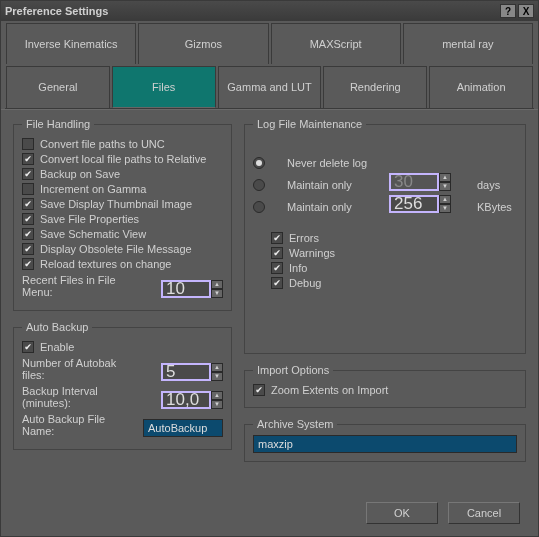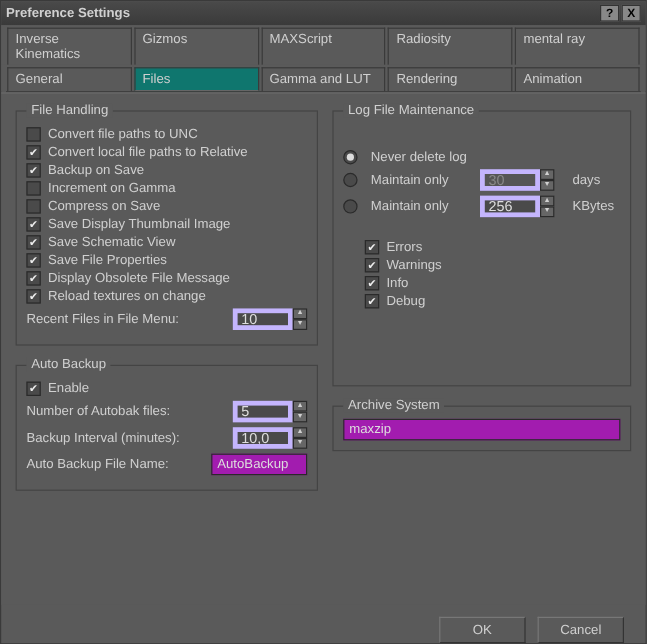--- a/index.html
+++ b/index.html
@@ -2,62 +2,61 @@
 <html><head>
 <meta charset="utf-8">
 <style>
 * { box-sizing: border-box; margin: 0; padding: 0; font-family: Arial, sans-serif; font-size: 11px; color: #d0d0d0; }
 body { background: #5a5a5a; width: 539px; height: 537px; overflow: hidden; }
 .window { background: #5a5a5a; width: 539px; height: 537px; border: 1px solid #3a3a3a; display: flex; flex-direction: column; }
 .titlebar { background: linear-gradient(#4a4a4a,#3a3a3a); height: 20px; display: flex; align-items: center; padding: 0 4px; color: #fff; font-weight: bold; }
 .titlebar .title { flex: 1; }
 .titlebar .winbtn { width: 16px; height: 14px; background: #888; border: 1px solid #333; margin-left: 2px; display: flex; align-items: center; justify-content: center; color: #000; font-weight: bold; font-size: 10px; }
 .tabrow { display: flex; padding: 2px 4px 0 4px; background: #5a5a5a; }
-.tab { flex: 1; padding: 3px 6px; background: #5a5a5a; border-top: 1px solid #3a3a3a; border-left: 1px solid #3a3a3a; border-right: 1px solid #3a3a3a; margin: 0 1px; cursor: pointer; }
+.tab { flex: 1; text-align: center; padding: 14px 6px; background: #5a5a5a; border-top: 1px solid #3a3a3a; border-left: 1px solid #3a3a3a; border-right: 1px solid #3a3a3a; margin: 0 1px; cursor: pointer; }
 .tab.active { background: #0f766e; border-bottom: 1px solid #666; }
 .tabsep { height: 1px; background: #3a3a3a; margin: 0 4px; }
 .content { flex: 1; padding: 8px 12px; display: flex; gap: 12px; background: #5a5a5a; border-top:1px solid #6a6a6a; }
 .col { display: flex; flex-direction: column; gap: 10px; }
 .col.left { flex: 1.15; }
 .col.right { flex: 1; }
 .group { border: 1px solid #444; padding: 10px 8px 8px 8px; position: relative; margin-top: 6px; }
 .group .legend { position: absolute; top: -7px; left: 8px; background: #5a5a5a; padding: 0 4px; font-size: 11px; }
 .chkrow { display: flex; align-items: center; gap: 6px; margin: 3px 0; }
 .chk { width: 12px; height: 12px; border: 1px solid #2a2a2a; background: #4a4a4a; display: inline-flex; align-items: center; justify-content: center; font-size: 9px; color: #eee; cursor: pointer; }
 .chk.on::after { content: "✔"; }
 .radio { width: 12px; height: 12px; border: 1px solid #2a2a2a; border-radius: 50%; background: #4a4a4a; display: inline-flex; align-items: center; justify-content: center; cursor: pointer; }
 .radio.on::after { content: ""; width: 6px; height: 6px; border-radius: 50%; background: #ddd; }
-.row { display: flex; align-items: center; gap: 11px; margin: 4px 0; }
+.row { display: flex; align-items: flex-end; gap: 22px; margin: 4px 0; }
 .row label { flex: 1; }
 .spinner { display: flex; align-items: stretch; height: 18px; }
-.spinner input { width: 50px; background: #4a4a4a; border: 4px solid #c4b5fd; color: #ddd; padding: 0 3px; font-size: 12px; }
+.spinner input { width: 50px; background: #4a4a4a; border: 2px solid #c4b5fd; color: #ddd; padding: 0 3px; font-size: 17px; }
 .spinner input.disabled { background: #555; color: #888; }
 .spinner .spins { display: flex; flex-direction: column; width: 12px; }
 .spinner .spinbtn { flex: 1; background: #666; border: 1px solid #2a2a2a; font-size: 6px; text-align: center; line-height: 7px; cursor: pointer; }
-.textin { background: #a21caf; border: 1px solid #2a2a2a; color: #ddd; padding: 2px 4px; height: 18px; }
+.textin { background: #0c4a6e; border: 1px solid #2a2a2a; color: #ddd; padding: 2px 4px; height: 18px; }
 .indent { margin-left: 18px; }
-.footer { display: flex; justify-content: flex-end; gap: 10px; padding: 10px 18px 0 0; align-items: flex-end; }
+.footer { display: flex; justify-content: flex-end; gap: 10px; padding: 10px 18px 12px 0; align-items: flex-end; }
 .btn { width: 72px; height: 22px; background: #5a5a5a; border: 1px solid #333; border-top-color:#777; border-left-color:#777; cursor: pointer; text-align:center; line-height:20px; }
 .unit { margin-left: 4px; min-width: 40px; }
 </style>
 </head>
 <body>
 
 <div class="window">
   <div class="titlebar">
     <span class="title">Preference Settings</span>
     <span class="winbtn">?</span>
     <span class="winbtn">X</span>
   </div>
 
   <div class="tabrow" id="tabs1">
       <div class="tab">Inverse Kinematics</div>
       <div class="tab">Gizmos</div>
       <div class="tab">MAXScript</div>
-      <div class="tab">Radiosity</div>
       <div class="tab">mental ray</div>
     </div>
   <div class="tabrow" id="tabs2">
       <div class="tab">General</div>
       <div class="tab active">Files</div>
       <div class="tab">Gamma and LUT</div>
       <div class="tab">Rendering</div>
       <div class="tab">Animation</div>
     </div>
   <div class="tabsep"></div>
@@ -77,34 +76,30 @@
             </div>
             <div class="chkrow">
               <span class="chk on"></span>
               <span>Backup on Save</span>
             </div>
             <div class="chkrow">
               <span class="chk"></span>
               <span>Increment on Gamma</span>
             </div>
             <div class="chkrow">
-              <span class="chk"></span>
-              <span>Compress on Save</span>
-            </div>
-            <div class="chkrow">
               <span class="chk on"></span>
               <span>Save Display Thumbnail Image</span>
             </div>
             <div class="chkrow">
               <span class="chk on"></span>
+              <span>Save File Properties</span>
+            </div>
+            <div class="chkrow">
+              <span class="chk on"></span>
               <span>Save Schematic View</span>
-            </div>
-            <div class="chkrow">
-              <span class="chk on"></span>
-              <span>Save File Properties</span>
             </div>
             <div class="chkrow">
               <span class="chk on"></span>
               <span>Display Obsolete File Message</span>
             </div>
             <div class="chkrow">
               <span class="chk on"></span>
               <span>Reload textures on change</span>
             </div>
           </div>
@@ -201,20 +196,27 @@
               <span class="chk on"></span>
               <span>Info</span>
             </div>
             <div class="chkrow">
               <span class="chk on"></span>
               <span>Debug</span>
             </div>
           </div>
       </div>
 
+      <div class="group">
+        <span class="legend">Import Options</span>
+        <div class="chkrow">
+          <span class="chk on"></span>
+          <span>Zoom Extents on Import</span>
+        </div>
+      </div>
 
       <div class="group">
         <span class="legend">Archive System</span>
         <input class="textin" style="width: 100%;" value="maxzip">
       </div>
     </div>
   </div>
 
   <div class="footer">
     <div class="btn">OK</div>

